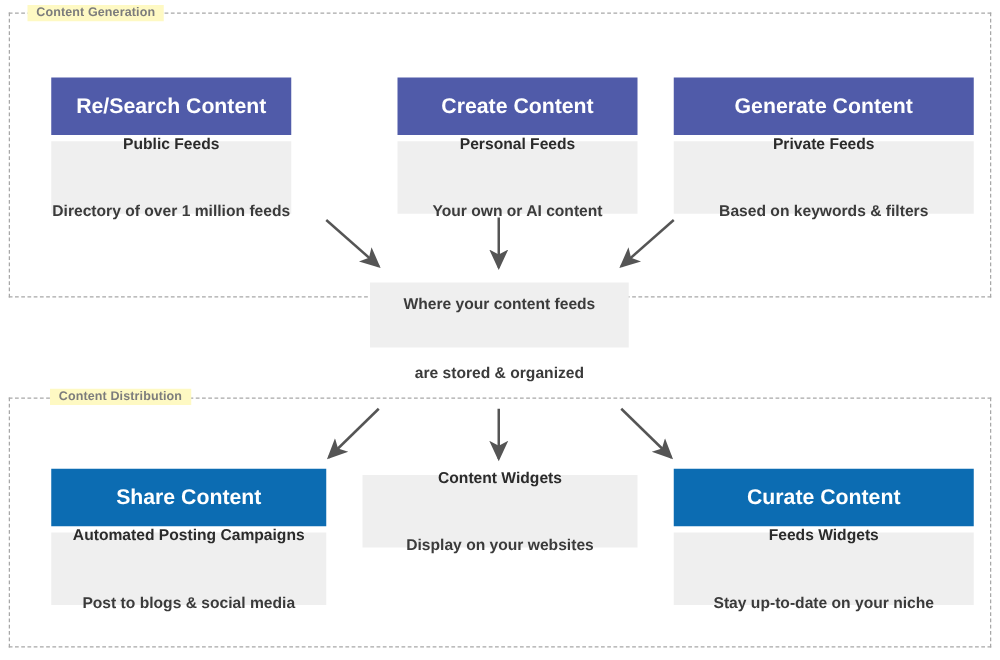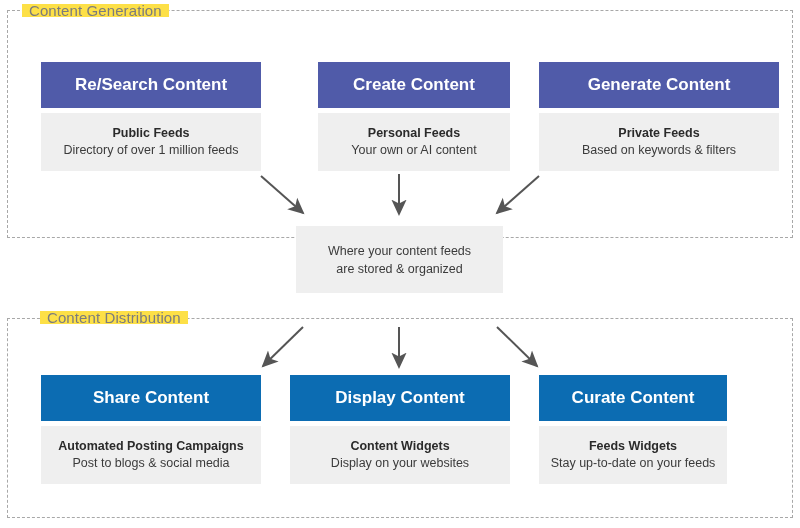--- a/index.html
+++ b/index.html
@@ -20,24 +20,24 @@
 
   
   .group-box {
     position: absolute;
     border: 1px dashed #a8a8a8;
     box-sizing: border-box;
     background: transparent;
   }
   .group-label {
     position: absolute;
-    background: #fde047;
+    background: #fef9c3;
     color: #7c7c7c;
-    font-size: 15px;
-    font-weight: normal;
+    font-size: 10px;
+    font-weight: bold;
     letter-spacing: 0.1px;
     padding: 0 7px;
     line-height: 13px;
     white-space: nowrap;
   }
 
   
   .card {
     position: absolute;
     box-sizing: border-box;
@@ -63,24 +63,25 @@
     text-align: center;
     color: #333333;
   }
   .card-body .b-title {
     font-weight: bold;
     font-size: 12.5px;
     line-height: 17px;
     color: #2b2b2b;
   }
   .card-body .b-sub {
-    font-weight: normal;
+    font-weight: bold;
     font-size: 12.5px;
     line-height: 17px;
     color: #3b3b3b;
+    margin-top: 37px;
   }
 
   
   .card.top .card-header {
     height: 46px;
     font-size: 17px;
   }
   .card.top .card-body {
     height: 58px;
     margin-top: 5px;
@@ -95,21 +96,21 @@
     height: 58px;
     margin-top: 5px;
   }
 
   
   .card.center .card-header {
     height: 42px;
     font-size: 16px;
   }
   .card.center .card-body {
-    height: 67px;
+    height: 52px;
     margin-top: 5px;
   }
   .card.center .card-body .b-sub {
     font-size: 12.5px;
     line-height: 18px;
   }
 
   
   #arrows {
     position: absolute;
@@ -144,21 +145,21 @@
 
     <line x1="539" y1="176" x2="497" y2="213" stroke="#555555" stroke-width="2" marker-end="url(#ah)"></line>
 
     <line x1="303" y1="327" x2="263" y2="366" stroke="#555555" stroke-width="2" marker-end="url(#ah)"></line>
 
     <line x1="399" y1="327" x2="399" y2="367" stroke="#555555" stroke-width="2" marker-end="url(#ah)"></line>
 
     <line x1="497" y1="327" x2="537" y2="366" stroke="#555555" stroke-width="2" marker-end="url(#ah)"></line>
   </svg>
 
-  <div class="card top" style="left:41px; top:62px; width:220px;">
+  <div class="card top" style="left:41px; top:62px; width:192px;">
     <div class="card-header" style="background:#505ba9;">Re/Search Content</div>
     <div class="card-body">
       <div class="b-title">Public Feeds</div>
       <div class="b-sub">Directory of over 1 million feeds</div>
     </div>
   </div>
 
   <div class="card top" style="left:290px; top:62px; width:220px;padding-left:28px;">
     <div class="card-header" style="background:#505ba9;">Create Content</div>
     <div class="card-body">
@@ -184,28 +185,27 @@
 
   <div class="card bottom" style="left:41px; top:375px; width:220px;border-radius:28px;">
     <div class="card-header" style="background:#0c6cb2;">Share Content</div>
     <div class="card-body">
       <div class="b-title">Automated Posting Campaigns</div>
       <div class="b-sub">Post to blogs &amp; social media</div>
     </div>
   </div>
 
   <div class="card bottom" style="left:290px; top:375px; width:220px;">
-    <div class="card-header" style="background:#0c6cb2;">Display Content</div>
     <div class="card-body">
       <div class="b-title">Content Widgets</div>
       <div class="b-sub">Display on your websites</div>
     </div>
   </div>
 
-  <div class="card bottom" style="left:539px; top:375px; width:188px;">
+  <div class="card bottom" style="left:539px; top:375px; width:240px;">
     <div class="card-header" style="background:#0c6cb2;">Curate Content</div>
     <div class="card-body">
       <div class="b-title">Feeds Widgets</div>
-      <div class="b-sub">Stay up-to-date on your feeds</div>
+      <div class="b-sub">Stay up-to-date on your niche</div>
     </div>
   </div>
 
 </div>
 
 </body></html>

